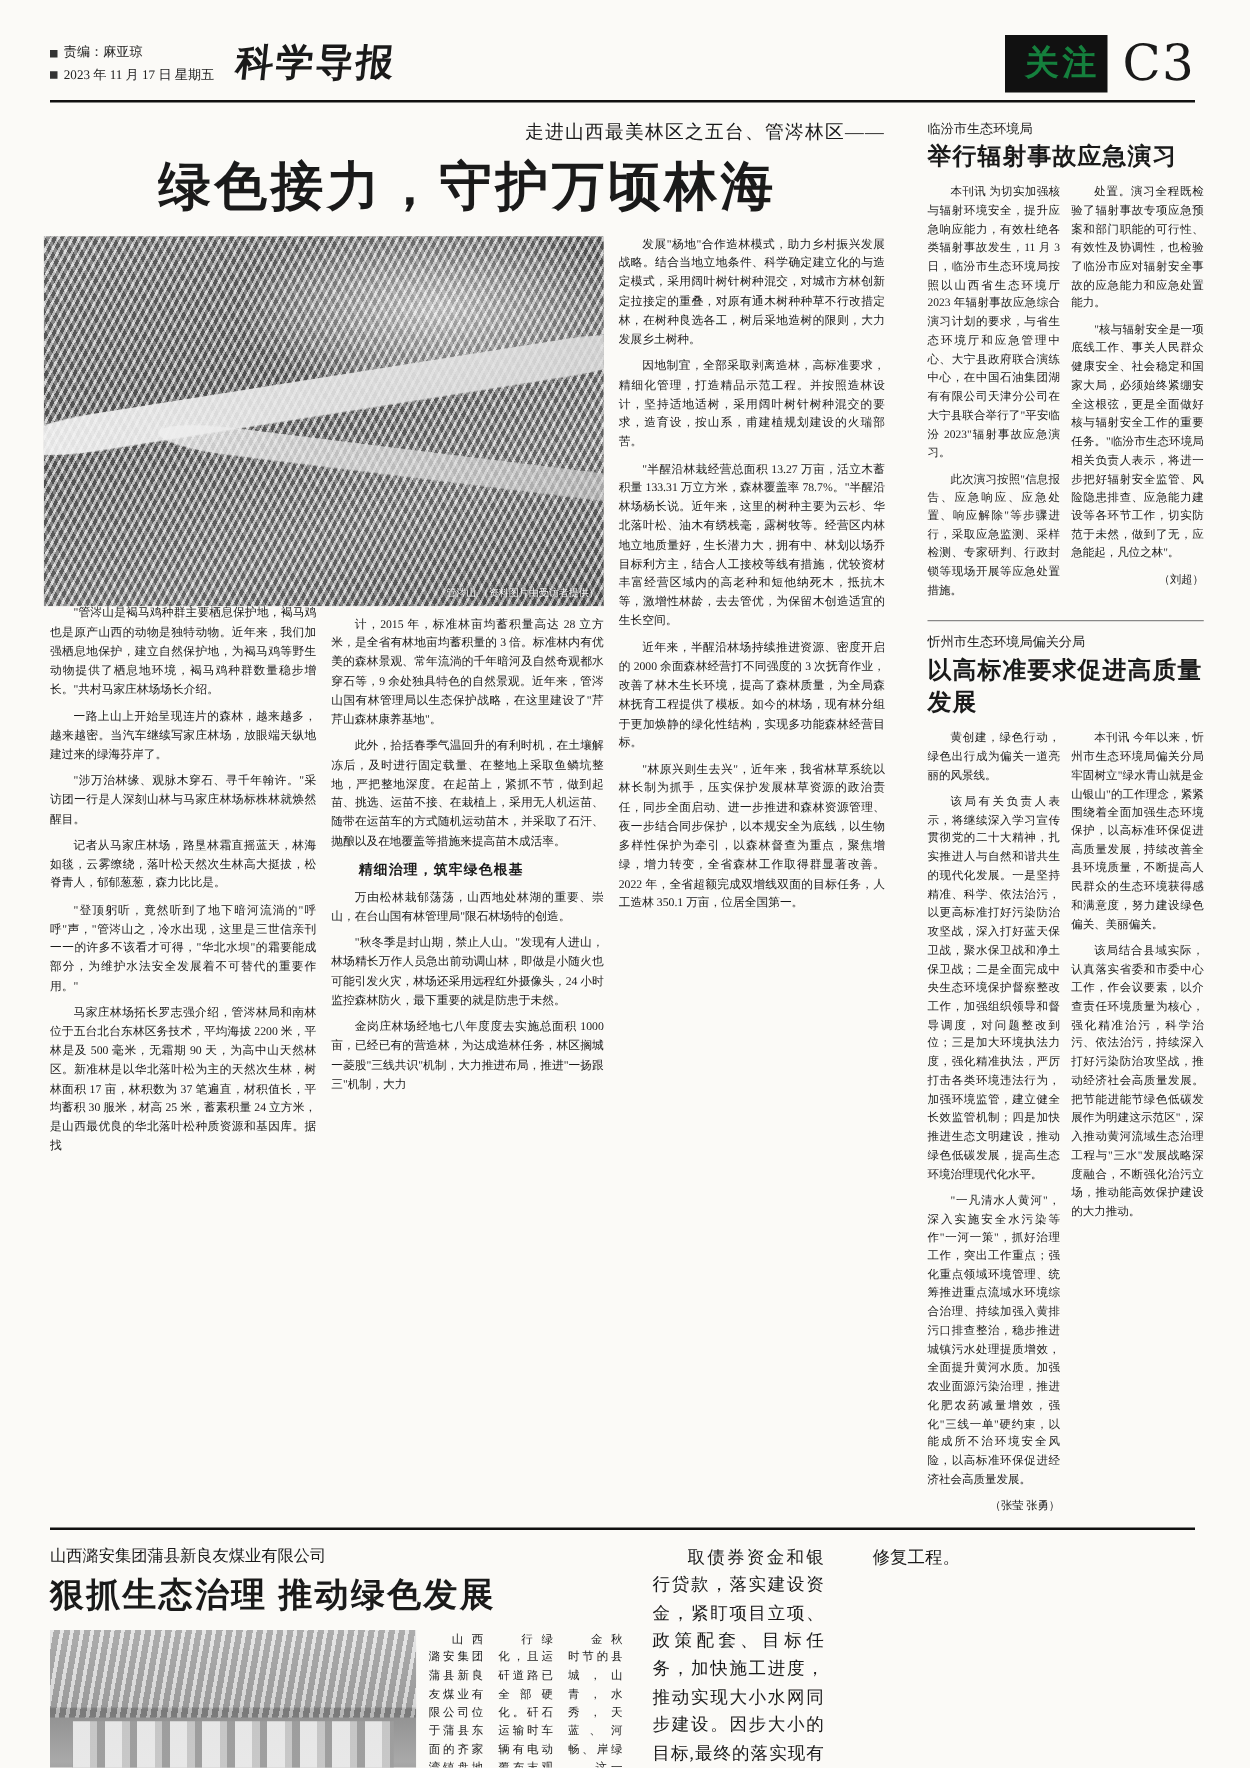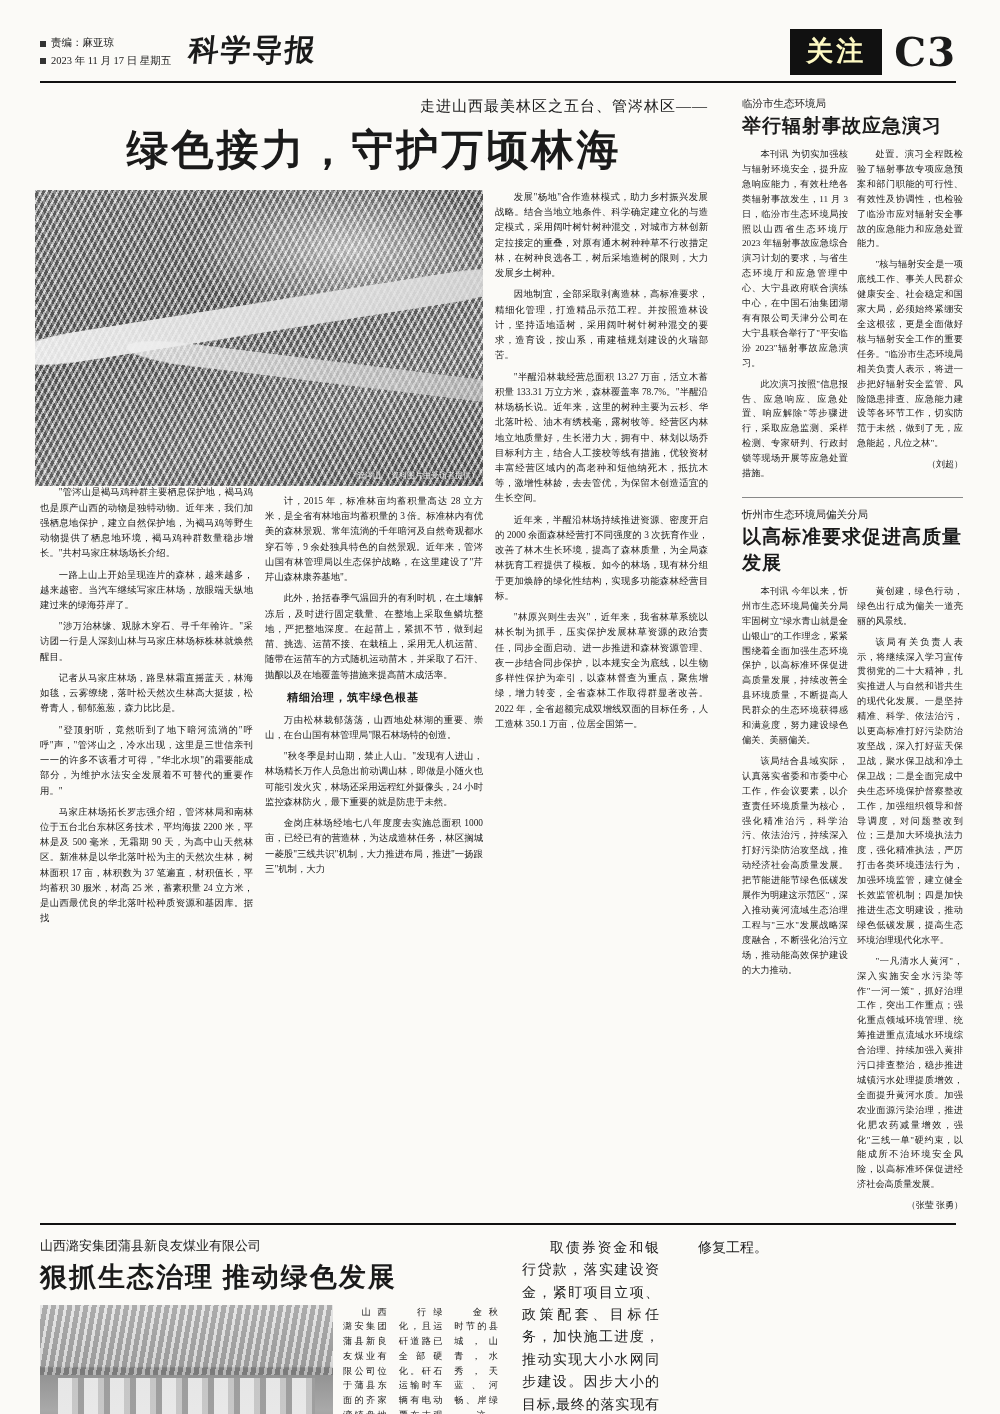--- a/index.html
+++ b/index.html
@@ -12,22 +12,22 @@
 
   
   .masthead{display:flex;align-items:flex-start;justify-content:space-between;border-bottom:2px solid #111;padding-bottom:6px;}
   .mast-left{display:flex;align-items:flex-start;gap:18px;}
   .mast-meta{font-size:10.5px;line-height:1.7;padding-top:8px;color:#222;}
   .mast-meta div{white-space:nowrap;}
   .sq{display:inline-block;width:6px;height:6px;background:#333;margin-right:5px;vertical-align:middle;}
   .logo{font-family:"DejaVu Serif",serif;font-size:30px;font-weight:bold;letter-spacing:2px;padding-top:4px;
         transform:skewX(-6deg);}
   .mast-right{display:flex;align-items:center;gap:12px;padding-top:2px;}
-  .guanzhu{background:#111;color:#fef9c3;font-size:27px;font-weight:bold;padding:4px 16px 6px 16px;letter-spacing:3px;}
-  .pagenum{font-family:"DejaVu Serif",serif;font-size:40px;font-weight:bold;letter-spacing:1px;}
+  .guanzhu{background:#111;color:#15803d;font-size:27px;font-weight:bold;padding:4px 6px 6px 16px;letter-spacing:3px;}
+  .pagenum{font-family:"DejaVu Serif",serif;font-size:40px;font-weight:normal;letter-spacing:1px;}
 
   
   .body-wrap{display:flex;gap:0;margin-top:14px;}
   .left-zone{width:682px;padding-right:14px;box-sizing:border-box;}
   .vrule{width:1px;background:#999;margin:0 10px;}
   .right-zone{width:225px;box-sizing:border-box;}
 
   .kicker{text-align:right;font-size:15px;letter-spacing:1px;margin-bottom:6px;}
   .headline{text-align:center;font-size:42px;font-weight:bold;letter-spacing:3px;margin:4px 0 12px 0;
             font-family:"DejaVu Serif",serif;}
@@ -174,28 +174,28 @@
         </div>
       </div>
 
       <hr class="hr-thin">
 
       <div>
         <div class="rh">忻州市生态环境局偏关分局</div>
         <div class="rtitle">以高标准要求促进高质量发展</div>
         <div class="rcols">
           <div class="rcol">
-            <p>本刊讯  今年以来，忻州市生态环境局偏关分局牢固树立"绿水青山就是金山银山"的工作理念，紧紧围绕着全面加强生态环境保护，以高标准环保促进高质量发展，持续改善全县环境质量，不断提高人民群众的生态环境获得感和满意度，努力建设绿色偏关、美丽偏关。</p>
-            <p>该局结合县域实际，认真落实省委和市委中心工作，作会议要素，以介查责任环境质量为核心，强化精准治污，科学治污、依法治污，持续深入打好污染防治攻坚战，推动经济社会高质量发展。把节能进能节绿色低碳发展作为明建这示范区"，深入推动黄河流域生态治理工程与"三水"发展战略深度融合，不断强化治污立场，推动能高效保护建设的大力推动。</p>
-          </div>
-          <div class="rcol">
             <p>黄创建，绿色行动，绿色出行成为偏关一道亮丽的风景线。</p>
             <p>该局有关负责人表示，将继续深入学习宣传贯彻党的二十大精神，扎实推进人与自然和谐共生的现代化发展。一是坚持精准、科学、依法治污，以更高标准打好污染防治攻坚战，深入打好蓝天保卫战，聚水保卫战和净土保卫战；二是全面完成中央生态环境保护督察整改工作，加强组织领导和督导调度，对问题整改到位；三是加大环境执法力度，强化精准执法，严厉打击各类环境违法行为，加强环境监管，建立健全长效监管机制；四是加快推进生态文明建设，推动绿色低碳发展，提高生态环境治理现代化水平。</p>
             <p>"一凡清水人黄河"，深入实施安全水污染等作"一河一策"，抓好治理工作，突出工作重点；强化重点领域环境管理、统筹推进重点流域水环境综合治理、持续加强入黄排污口排查整治，稳步推进城镇污水处理提质增效，全面提升黄河水质。加强农业面源污染治理，推进化肥农药减量增效，强化"三线一单"硬约束，以能成所不治环境安全风险，以高标准环保促进经济社会高质量发展。</p>
             <div class="sign">（张莹  张勇）</div>
+          </div>
+          <div class="rcol">
+            <p>本刊讯  今年以来，忻州市生态环境局偏关分局牢固树立"绿水青山就是金山银山"的工作理念，紧紧围绕着全面加强生态环境保护，以高标准环保促进高质量发展，持续改善全县环境质量，不断提高人民群众的生态环境获得感和满意度，努力建设绿色偏关、美丽偏关。</p>
+            <p>该局结合县域实际，认真落实省委和市委中心工作，作会议要素，以介查责任环境质量为核心，强化精准治污，科学治污、依法治污，持续深入打好污染防治攻坚战，推动经济社会高质量发展。把节能进能节绿色低碳发展作为明建这示范区"，深入推动黄河流域生态治理工程与"三水"发展战略深度融合，不断强化治污立场，推动能高效保护建设的大力推动。</p>
           </div>
         </div>
       </div>
     </div>
   </div>
 
   <div class="bottom">
 
     <div class="bl">
       <div class="sec-kicker">山西潞安集团蒲县新良友煤业有限公司</div>

